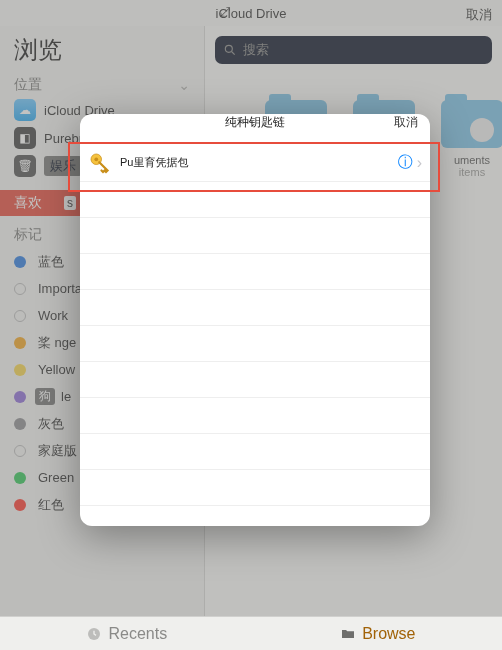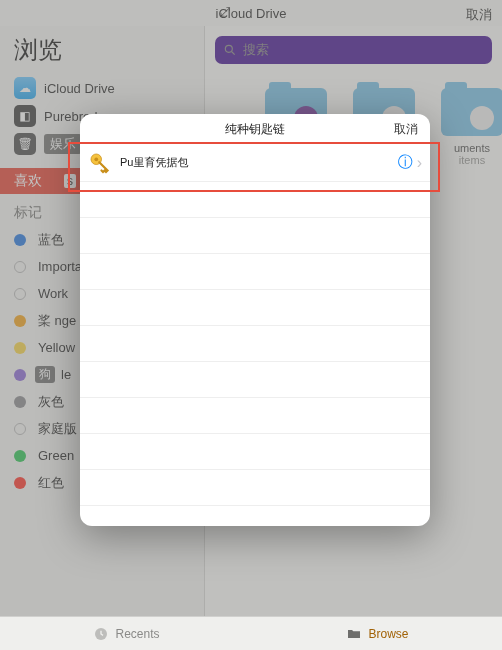--- a/index.html
+++ b/index.html
@@ -20,38 +20,38 @@
 .ic-pure{background:#444;}
 .ic-ent{background:#555;color:#fff}
 .sel-row{background:#e74c3c;color:#fff}
 .tag-item{display:flex;align-items:center;height:27px;padding-left:14px;font-size:13px;color:#333}
 .dot{width:12px;height:12px;border-radius:50%;margin-right:12px;border:1.5px solid #bbb}
 .dot.fill{border:none}
 .purple-sel{display:inline-block;background:#777;color:#fff;border-radius:3px;padding:0 4px;margin-left:-3px;font-size:12px}
 .sec-title{margin:10px 0 4px 14px;font-size:14px;color:#7a7a78}
 
 .content{position:absolute;left:205px;right:0;top:26px;bottom:34px;background:#fbfbf9}
-.search{margin:10px 10px 0 10px;height:28px;background:#4c1d95;border-radius:7px;display:flex;align-items:center;padding:0 8px;color:#8a8a88;font-size:13px}
+.search{margin:10px 10px 12px 10px;height:28px;background:#0f172a;border-radius:7px;display:flex;align-items:center;padding:0 8px;color:#8a8a88;font-size:13px}
 .search svg{width:14px;height:14px;margin-right:6px}
 .folders{display:flex;gap:26px;padding:24px 0 0 60px}
 .folder{width:70px;display:flex;flex-direction:column;align-items:center;font-size:11px;color:#555;position:relative}
 .ficon{width:62px;height:48px;background:#7cc3e8;border-radius:6px;position:relative;margin-bottom:6px}
 .ficon::before{content:"";position:absolute;top:-6px;left:4px;width:22px;height:8px;background:#7cc3e8;border-radius:3px 3px 0 0}
 .ficon .inner{position:absolute;inset:0;margin:auto;width:24px;height:24px;border-radius:50%;top:12px;left:19px}
 .footer-info{position:absolute;bottom:10px;left:0;right:0;text-align:center;font-size:12px;color:#6e6e6c}
 
 .dim{position:absolute;inset:0;background:rgba(120,120,118,0.45)}
 
-.tabbar{position:absolute;left:0;right:0;bottom:0;height:34px;background:#efefed;border-top:1px solid #d0d0ce;display:flex;align-items:center;justify-content:space-around;font-size:12px;color:#8a8a88}
+.tabbar{position:absolute;left:0;right:0;bottom:0;height:34px;background:#efefed;border-top:1px solid #d0d0ce;display:flex;align-items:center;justify-content:space-around;font-size:16px;color:#8a8a88}
 .tabbar .tab{display:flex;align-items:center;gap:6px}
 .tabbar .tab svg{width:16px;height:16px}
 .tabbar .tab.active{color:#a16207}
 
 .modal{position:absolute;left:80px;top:114px;width:350px;height:412px;background:#fff;border-radius:12px;box-shadow:0 10px 40px rgba(0,0,0,.35);overflow:hidden}
-.modal-hdr{height:30px;display:flex;align-items:center;justify-content:center;position:relative;font-size:12px;color:#222}
+.modal-hdr{height:30px;display:flex;justify-content:center;position:relative;font-size:12px;color:#222}
 .modal-hdr .mcancel{position:absolute;right:12px;font-size:12px;color:#333}
 .mrow{height:38px;border-bottom:1px solid #eee;display:flex;align-items:center;padding:0 8px;font-size:11px;color:#222}
 .mrow:first-of-type{border-top:1px solid #eee}
 .keyic{width:24px;height:24px;margin-right:8px;display:flex;align-items:center;justify-content:center}
 .mrow .info{margin-left:auto;color:#0a84ff;font-size:15px;margin-right:4px}
 .mrow .chev{color:#c7c7cc;font-size:16px}
 .mrow.empty{height:36px}
 
 .redbox{position:absolute;left:68px;top:142px;width:372px;height:50px;border:2px solid #e74c3c;pointer-events:none}
 </style>
@@ -61,31 +61,35 @@
 <div class="hdr">
   <span class="edit">编辑</span>
   <span class="exp">⤢</span>
   <span class="ttl">iCloud Drive</span>
   <span class="cancel">取消</span>
 </div>
 
 <div class="sidebar">
   <h1>浏览</h1>
 
+  <div class="section-hdr">
+    <span>位置</span>
+    <span class="chev">⌄</span>
+  </div>
   <div class="loc-item">
     <span class="ic ic-cloud">☁</span>
     <span>iCloud Drive</span>
   </div>
   <div class="loc-item">
     <span class="ic ic-pure">◧</span>
     <span>Purebred</span>
   </div>
   <div class="loc-item" style="padding-left:14px">
     <span class="ic ic-ent">🗑</span>
-    <span style="background:#7a7a78;color:#ffffff;padding:1px 6px;border-radius:3px">娱乐</span>
+    <span style="background:#7a7a78;color:#0f172a;padding:1px 6px;border-radius:3px">娱乐</span>
   </div>
 
   <div class="sel-row" style="display:flex;align-items:center;height:26px;padding-left:14px;margin-top:10px;font-size:14px">
     <span>喜欢</span>
     <span style="margin-left:22px;background:#fff;color:#333;padding:0 3px;border-radius:2px;font-size:12px">s</span>
   </div>
 
   <div class="sec-title">标记</div>
   <div class="tag-item">
       <span class="dot fill" style="background:#2f7de1"></span>

